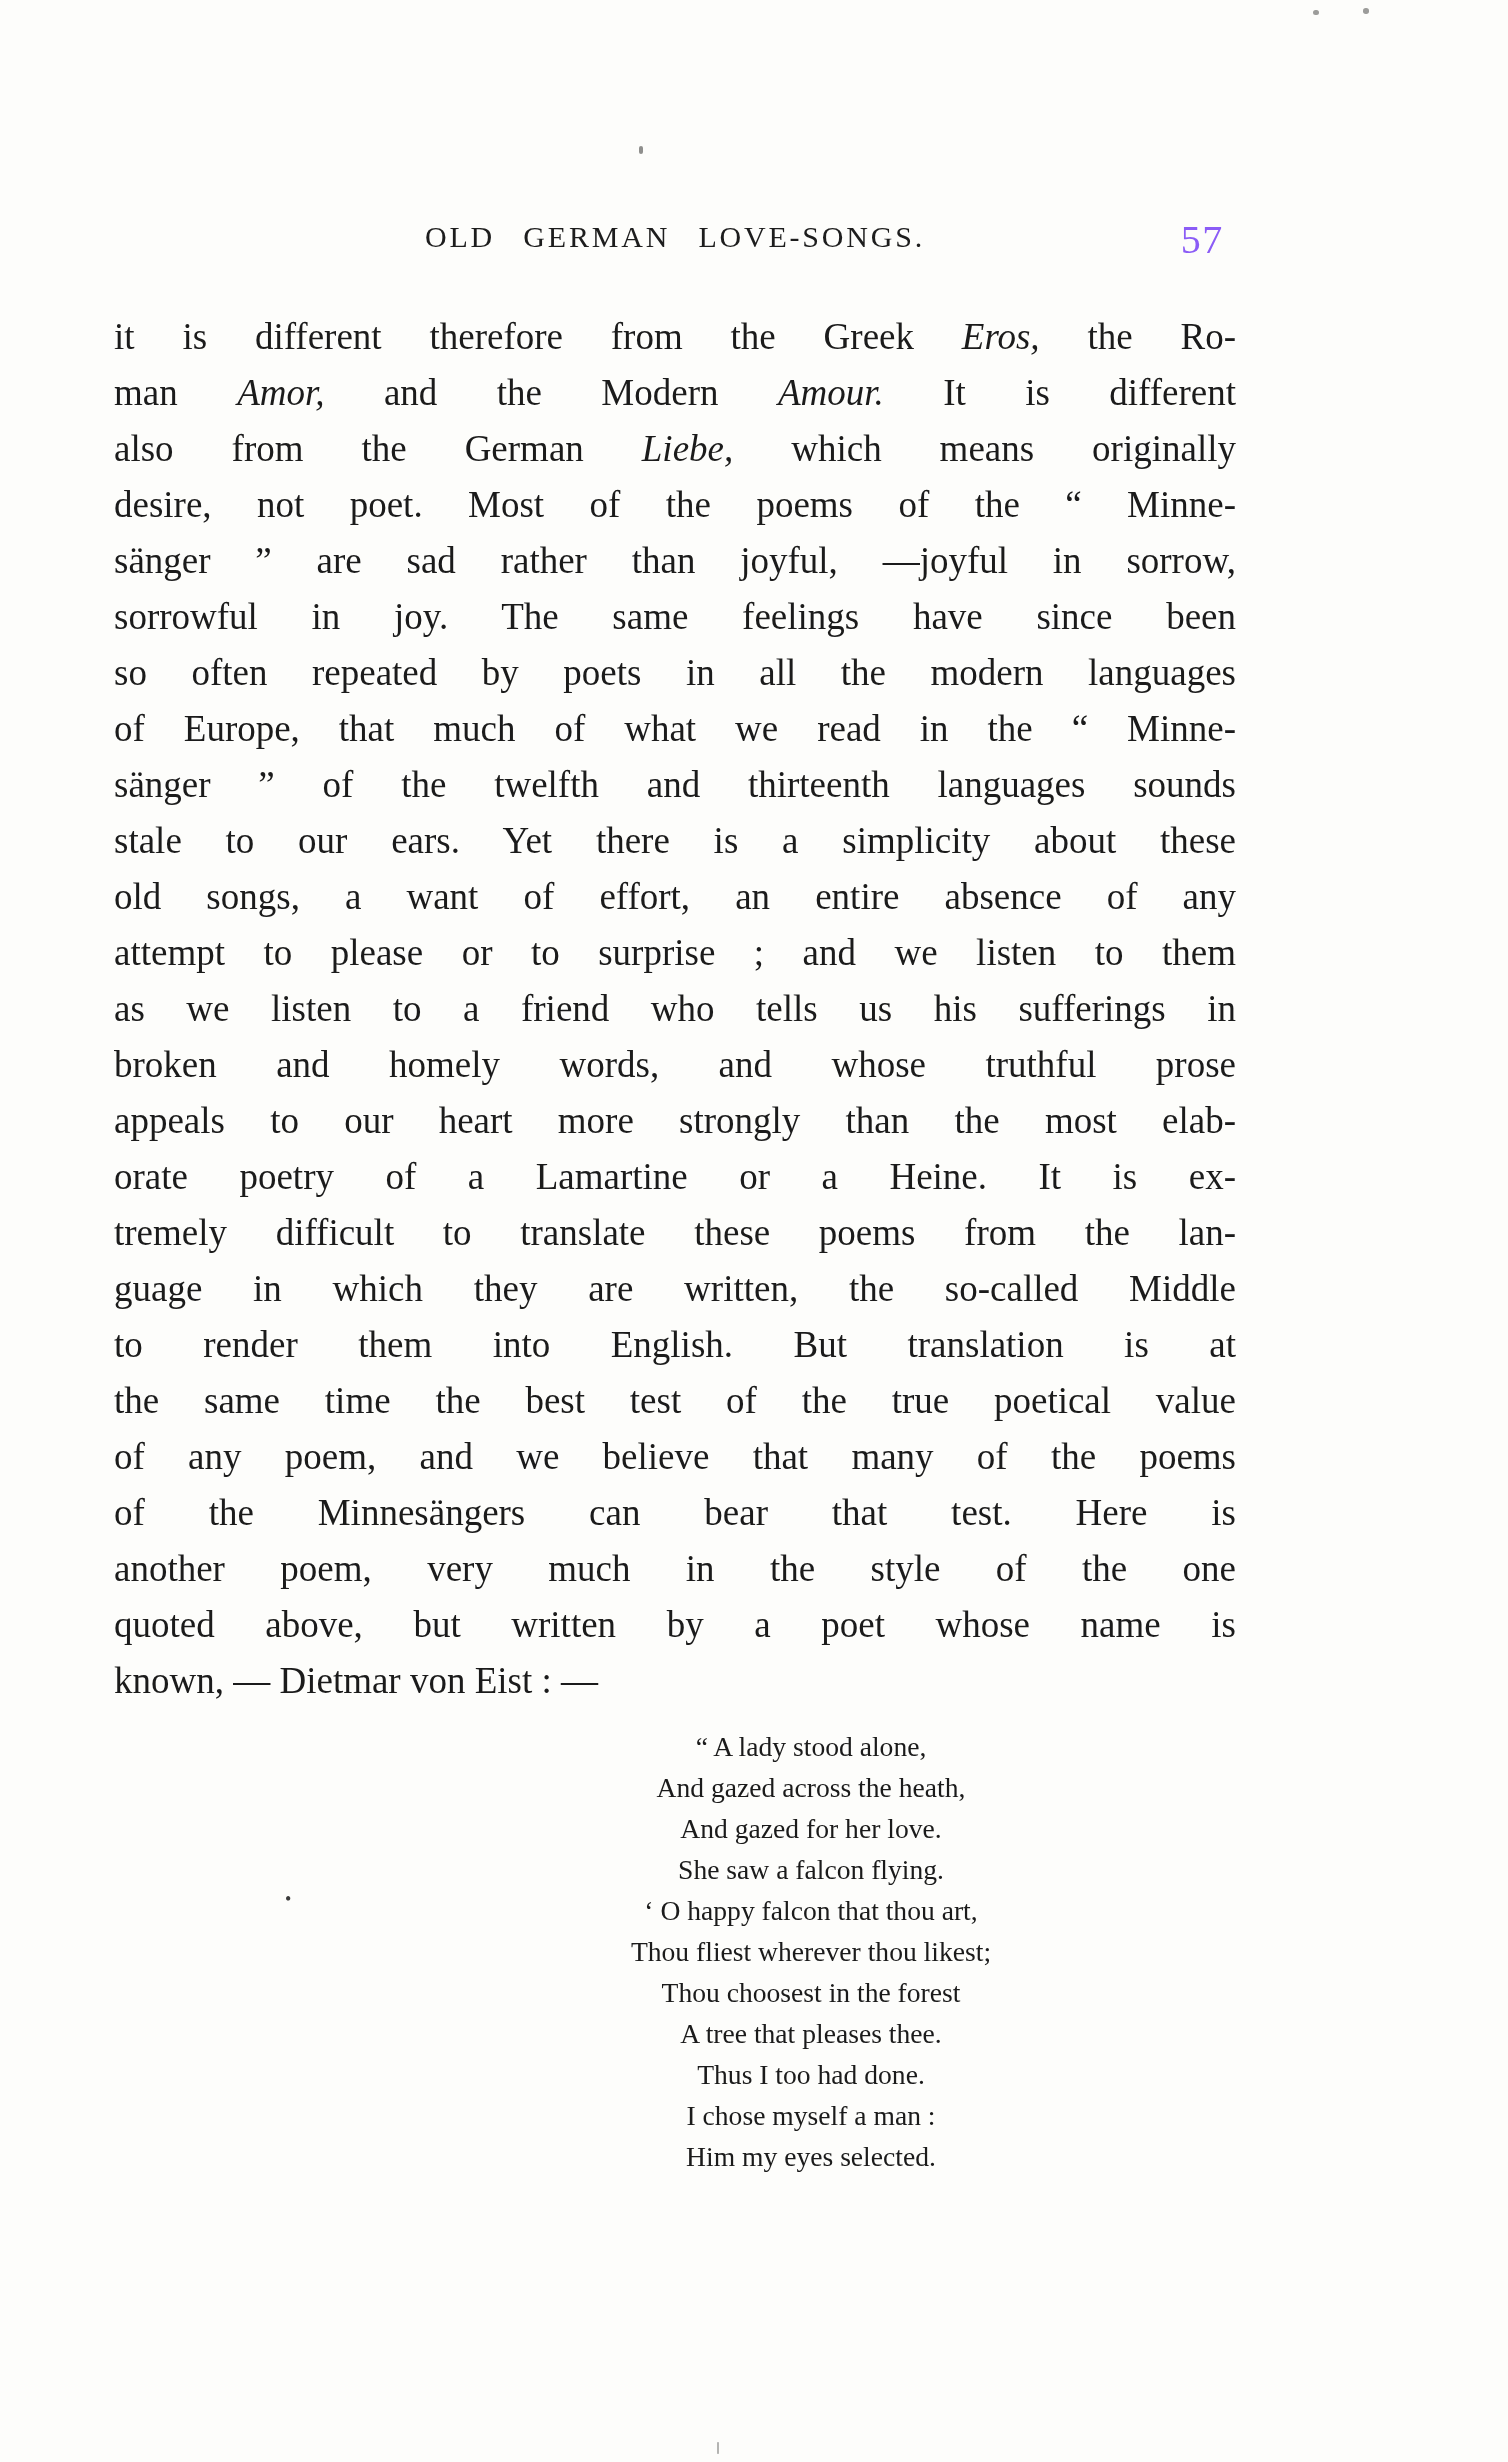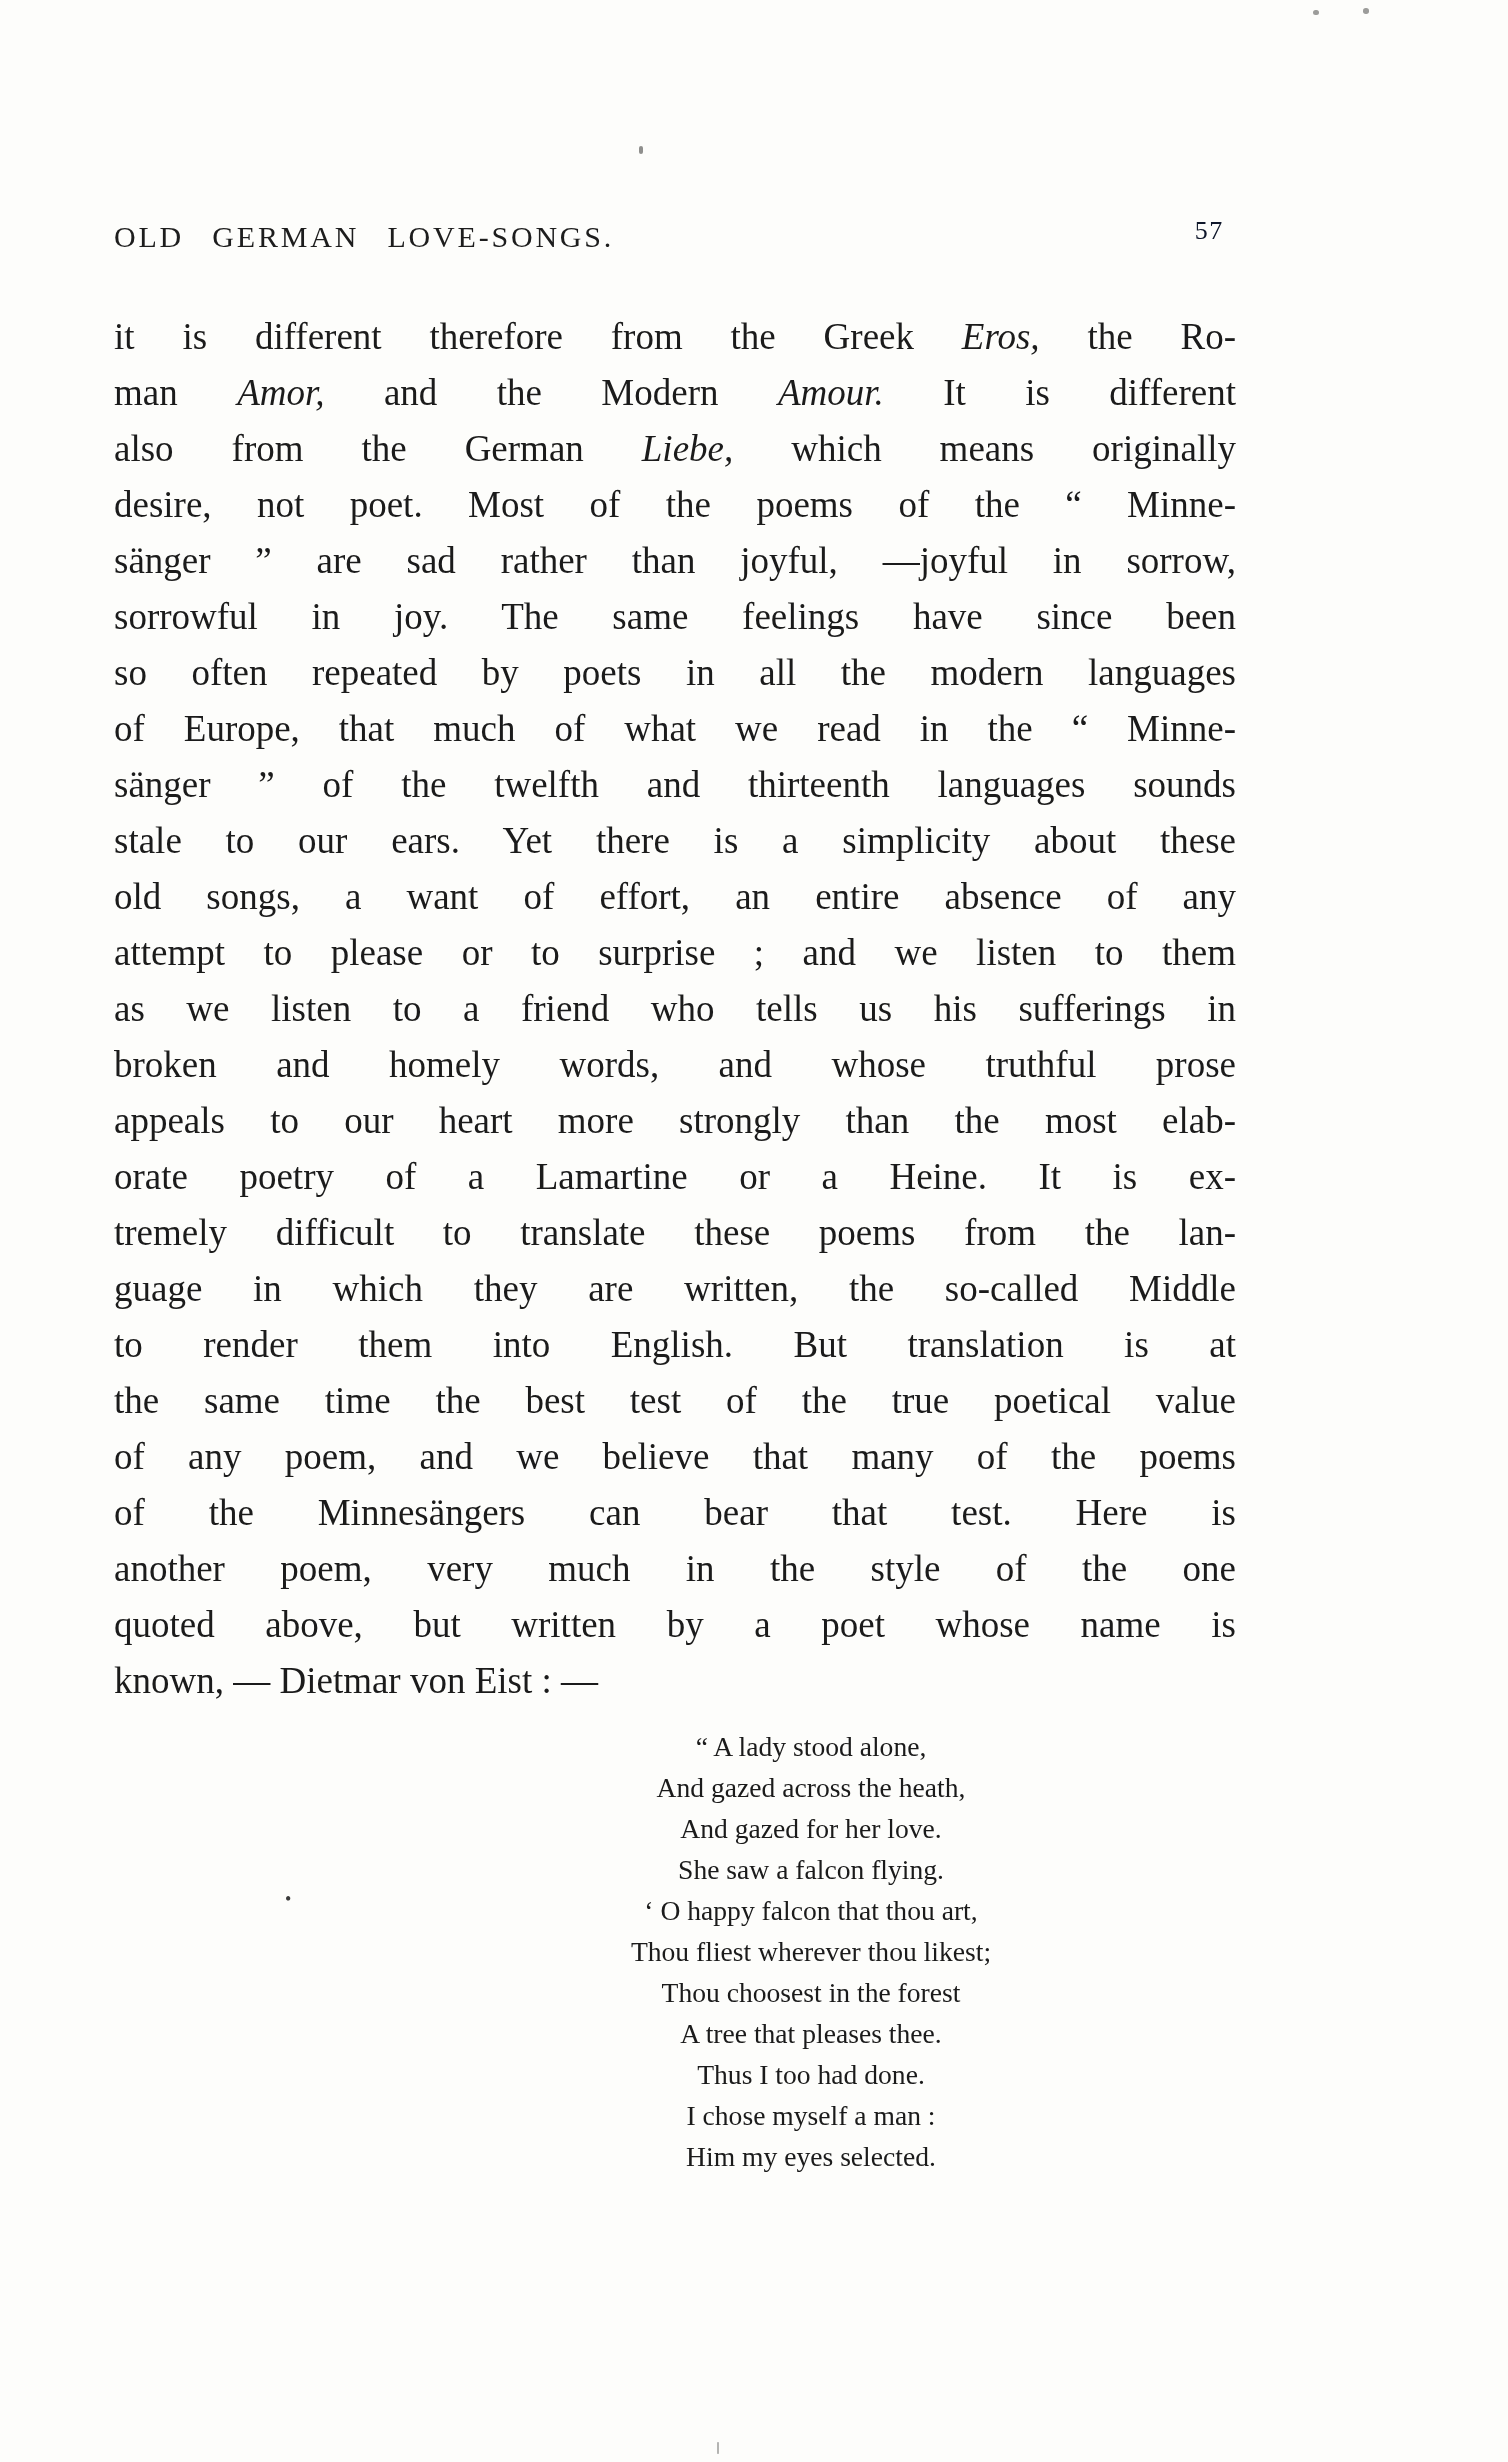--- a/index.html
+++ b/index.html
@@ -18,32 +18,33 @@
   }
   .running-head {
     position: absolute;
     top: 220px;
     left: 114px;
     width: 1122px;
     height: 55px;
   }
   .head-title {
     display: block;
+    text-align: center;
     font-size: 30px;
     letter-spacing: 2.8px;
     word-spacing: 18px;
     color: #1d1d1d;
   }
   .page-number {
     position: absolute;
     right: 12.4px;
     top: -4.1px;
-    font-size: 26px;
+    font-size: 40px;
     letter-spacing: 1.4px;
-    color: #0f172a;
+    color: #8b5cf6;
   }
   .body-text {
     position: absolute;
     top: 309px;
     left: 114px;
     width: 1122px;
   }
   .pline {
     font-size: 37px;
     line-height: 56px;

